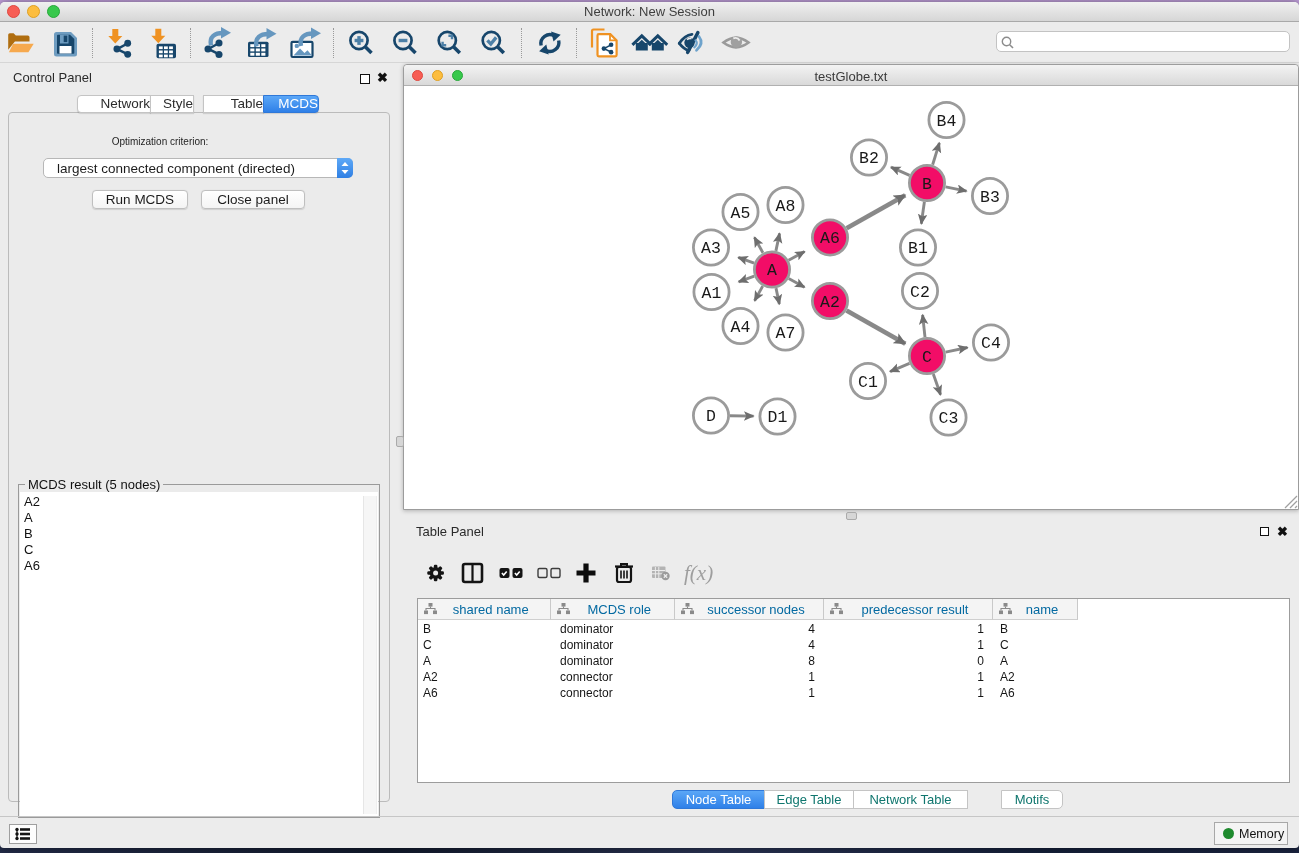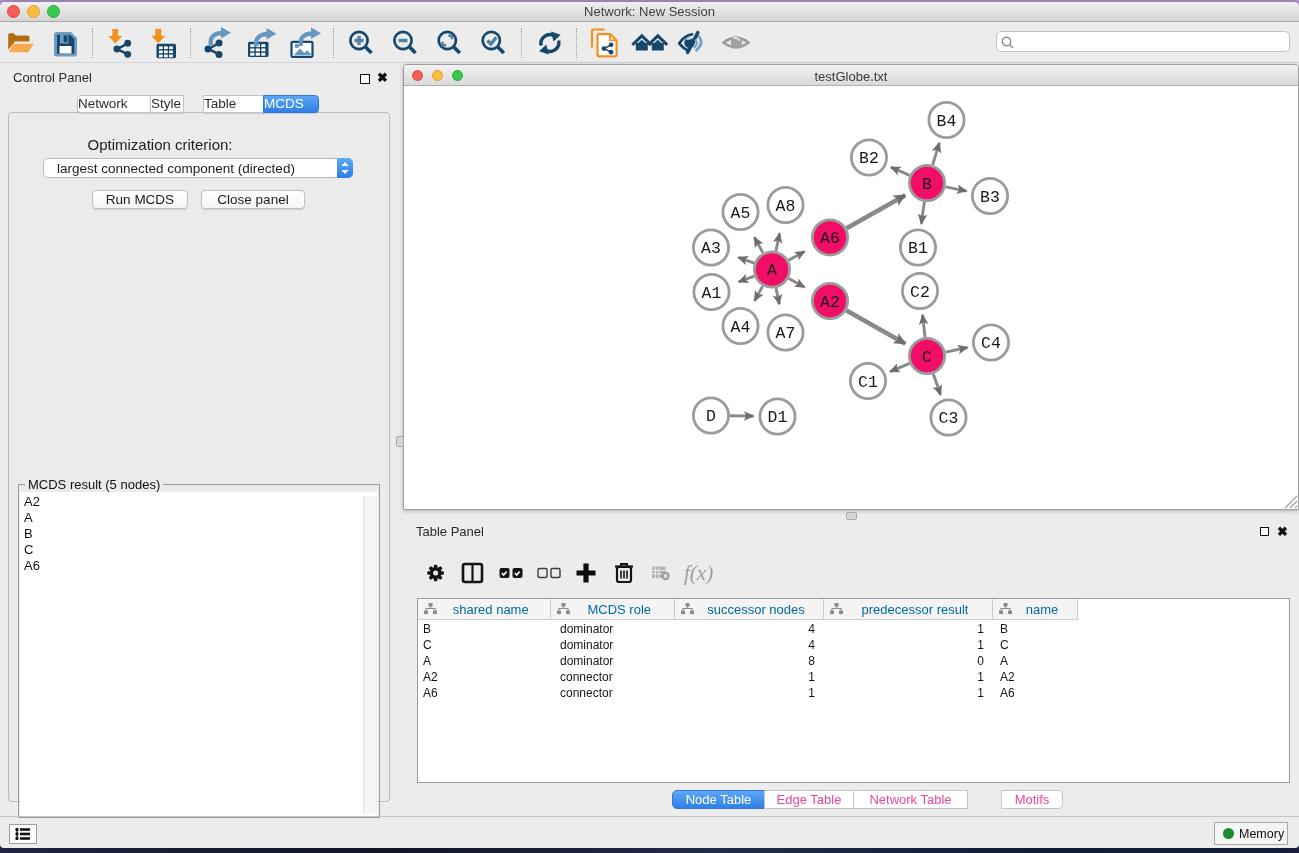--- a/index.html
+++ b/index.html
@@ -10,43 +10,43 @@
 .tl{width:13px;height:13px;border-radius:50%;top:5px}
 #title-txt{top:4px;width:1299px;text-align:center;font-size:13px;color:#3e3e3e}
 #toolbar{left:0;top:22px;width:1299px;height:41px;background:#ececec;border-bottom:1px solid #d6d6d6}
 .tsep{top:28px;width:0;height:30px;border-left:1px dotted #9a9a9a}
 #searchbox{left:996px;top:31px;width:294px;height:21px;background:#fff;border:1px solid #c3c3c3;border-radius:5px}
 
 #cp-title{left:13px;top:70px;font-size:13px;color:#2a2a2a}
 .wicon-sq{width:10px;height:10px;border:1.6px solid #111;background:#fff}
 .wicon-x{font-size:13px;color:#111;font-weight:bold}
 #cp-panel{left:8px;top:112px;width:382px;height:690px;border:1px solid #bbbbbb;border-radius:4px;background:#ebebeb}
-.tabseg{top:95px;height:18px;background:#fff;border:1px solid #c4c4c4;font-size:13.5px;color:#2c2c2c;text-align:left;line-height:16px;box-shadow:0 1px 1px rgba(0,0,0,.12)}
-#optlabel{left:8px;top:136px;width:304px;text-align:center;font-size:15px;color:#1f1f1f}
+.tabseg{top:95px;height:18px;background:#fff;border:1px solid #c4c4c4;font-size:13.5px;color:#2c2c2c;text-align:right;line-height:16px;box-shadow:0 1px 1px rgba(0,0,0,.12)}
+#optlabel{left:8px;top:136px;width:304px;text-align:center;font-size:10px;color:#1f1f1f}
 #dropdown{left:43px;top:158px;width:310px;height:20px;background:#fff;border:1px solid #b7b7b7;border-radius:5px;font-size:13.5px;color:#1c1c1c;line-height:19px;padding-left:13px}
 #dd-step{right:-1px;top:-1px;width:16px;height:20px;background:linear-gradient(#5fa9f7,#2e7fe4);border-radius:0 5px 5px 0}
 .btn{height:19px;background:linear-gradient(#ffffff,#f4f4f4);border:1px solid #bfbfbf;border-radius:4px;font-size:13.5px;color:#1c1c1c;text-align:center;line-height:17px;box-shadow:0 0.5px 1px rgba(0,0,0,.12)}
 #mcds-fs{left:18px;top:484px;width:362px;height:334px;border:1px solid #9a9a9a}
 #mcds-leg{left:6px;top:-8px;background:#ebebeb;padding:0 3px;font-size:13px;color:#111}
 #mcds-list{left:1px;top:7px;width:358px;height:324px;background:#fff;font-size:13px;color:#111}
 #mcds-sb{right:1px;top:4px;width:14px;height:318px;background:#f6f6f6;border-left:1px solid #e6e6e6;border-right:1px solid #eeeeee}
 .mrow{padding:1.5px 0 1.5px 4px;height:16.2px}
 
 #netwin{left:403px;top:64px;width:896px;height:446px;background:#fff;border:1px solid #9c9c9c;border-radius:4px 4px 0 0;box-shadow:0 1px 4px rgba(0,0,0,.25)}
 #nettitle{left:0;top:0;width:894px;height:21px;background:linear-gradient(#f3f3f3,#d9d9d9);border-bottom:1px solid #b0b0b0;border-radius:4px 4px 0 0}
 .ntl{width:11px;height:11px;border-radius:50%;top:5px}
 #nettitle-txt{top:4px;width:894px;text-align:center;font-size:13px;color:#3a3a3a}
 
 #tp-title{left:416px;top:524px;font-size:13px;color:#2a2a2a}
 #tbl{left:417px;top:598px;width:873px;height:185px;background:#fff;border:1px solid #9c9c9c}
 .th{top:0;height:21px;background:#f4f4f4;border-right:1px solid #c9c9c9;border-bottom:1px solid #cfcfcf;font-size:13px;color:#0369a1}
 .th .lbl{position:absolute;top:3px;left:0;right:0;text-align:center}
 .trow{position:absolute;font-size:12px;color:#161616;height:16.2px}
 .cell{position:absolute;top:0;white-space:nowrap}
-.seg2{top:790px;height:19px;background:#fff;border:1px solid #c4c4c4;font-size:13px;color:#ec4899;text-align:center;line-height:18px}
+.seg2{top:790px;height:19px;background:#fff;border:1px solid #c4c4c4;font-size:13px;color:#0f766e;text-align:center;line-height:18px}
 #statusline{left:0;top:816px;width:1299px;height:0;border-top:1px solid #c6c6c6}
 #listbtn{left:9px;top:824px;width:28px;height:20px;background:#fdfdfd;border:1px solid #9f9f9f}
 #membtn{left:1214px;top:822px;width:74px;height:23px;background:#f4f4f4;border:1px solid #a8a8a8;font-size:13px;color:#111}
 </style></head><body>
 <div class="abs" id="desktop-top"></div>
 <div class="abs" id="desktop-bot"></div>
 <div class="abs" id="appwin"></div>
 <div class="abs" id="titlebar"></div>
 <div class="abs tl" style="left:7px;background:#f75d54;border:0.5px solid #de4840"></div>
 <div class="abs tl" style="left:27px;background:#fcbd3f;border:0.5px solid #dfa023"></div>
@@ -183,21 +183,21 @@
 <svg class="abs" style="left:1001px;top:36px" width="14" height="14" viewBox="0 0 14 14">
     <circle cx="5.5" cy="5.5" r="4.2" fill="none" stroke="#8c8c8c" stroke-width="1.4"></circle>
     <line x1="8.7" y1="8.7" x2="12" y2="12" stroke="#8c8c8c" stroke-width="1.6"></line>
   </svg>
 
 <div class="abs" id="cp-title">Control Panel</div>
 <div class="abs wicon-sq" style="left:360px;top:74px"></div>
 <div class="abs wicon-x" style="left:377px;top:70px">✖</div>
 <div class="abs" id="cp-panel"></div>
 <div class="abs tabseg" style="left:77px;width:74px;border-radius:4px 0 0 4px">Network</div>
-<div class="abs tabseg" style="left:150px;width:34px">Style</div>
+<div class="abs tabseg" style="left:150px;width:44px">Style</div>
 <div class="abs tabseg" style="left:203px;width:61px">Table</div>
 <div class="abs tabseg" style="left:263px;width:56px;border-radius:0 4px 4px 0;background:linear-gradient(#5ba7f7,#2f80e8);color:#fff;border-color:#2f78d8">MCDS</div>
 <div class="abs" id="optlabel">Optimization criterion:</div>
 <div class="abs" id="dropdown">largest connected component (directed)
   <div class="abs" id="dd-step">
     <svg width="16" height="20" viewBox="0 0 16 20">
         <path d="M4.5,8 L8,4 L11.5,8 z" fill="#fff"></path>
         <path d="M4.5,12 L8,16 L11.5,12 z" fill="#fff"></path>
       </svg>
   </div>

